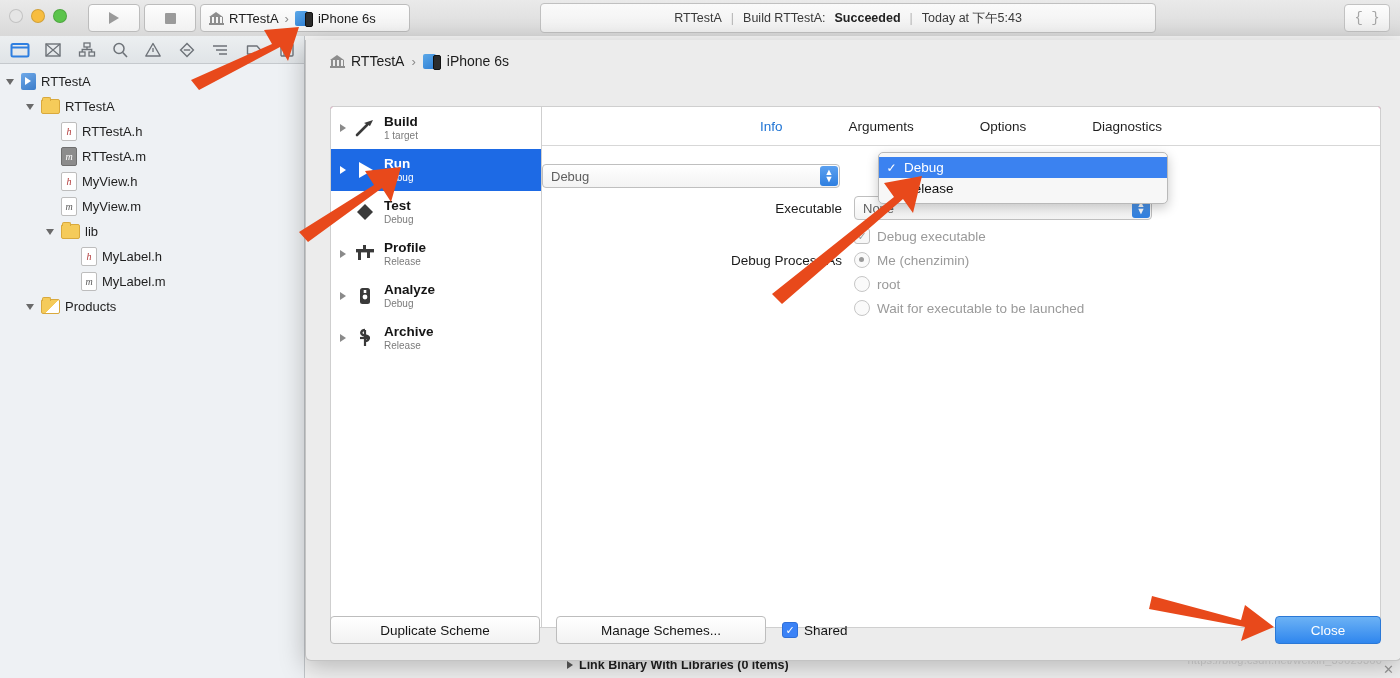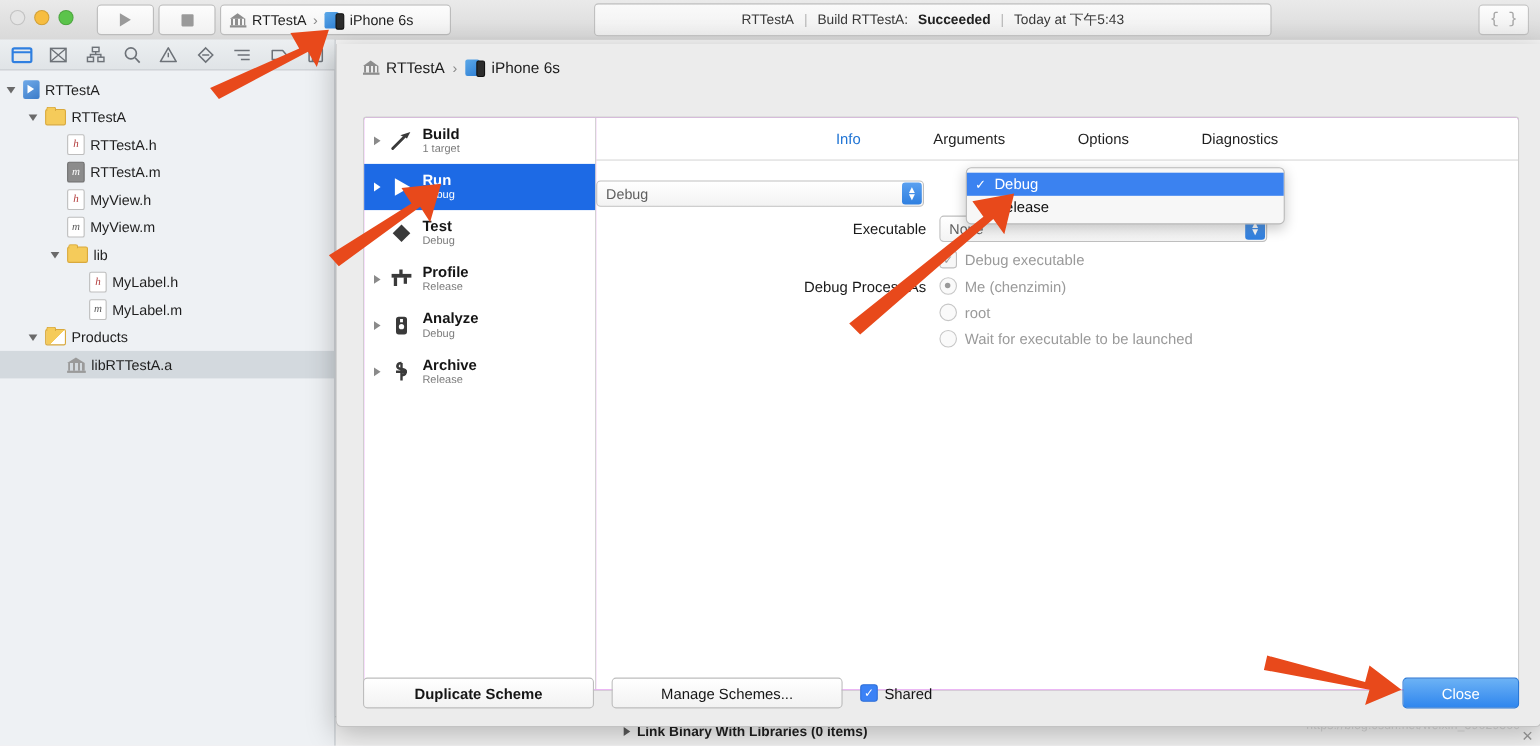--- a/index.html
+++ b/index.html
@@ -343,21 +343,21 @@
     padding-left: 24px;
     font-size: 14px;
     color: #1c1c1c;
   }
   #sheet-body {
     position: absolute;
     left: 24px; top: 66px;
     right: 20px;
     height: 520px;
     display: flex;
-    background: #d946ef;
+    background: #be185d;
     border: 1px solid #cfcfcf;
     border-radius: 3px;
     overflow: hidden;
   }
   #action-list {
     width: 210px;
     border-right: 1px solid #cfcfcf;
     background: #ffffff;
     padding-top: 0px;
   }
@@ -526,21 +526,21 @@
     height: 26px;
     background: linear-gradient(#ffffff,#f2f2f2);
     border: 1px solid #bdbdbd;
     border-radius: 4px;
     display: flex;
     align-items: center;
     justify-content: center;
     font-size: 13.5px;
     color: #151515;
   }
-  #duplicate-scheme-button { width: 208px; font-weight: bold; }
+  #duplicate-scheme-button { width: 208px; }
   #manage-schemes-button   { width: 208px; }
   #shared-checkbox-row {
     display: flex;
     align-items: center;
     gap: 6px;
     font-size: 13.5px;
     color: #141414;
   }
   .cbox.blue {
     background: #3b82f6;
@@ -736,29 +736,20 @@
           <span class="disclosure"></span>
           <span class="file-icon m">m</span>
           <span>MyLabel.m</span>
         </div>
         <div class="tree-row" style="padding-left: 24px;">
           <span class="disclosure">
             <span class="tri-down"></span>
           </span>
           <span class="folder-icon products"></span>
           <span>Products</span>
-        </div>
-        <div class="tree-row selected" style="padding-left: 44px;">
-          <span class="disclosure"></span>
-          <span class="lib-icon">
-            <span class="roof"></span>
-            <span class="cols"></span>
-            <span class="base"></span>
-          </span>
-          <span>libRTTestA.a</span>
         </div>
       </div>
   </div>
 
   <div id="scheme-sheet">
 
     <div id="sheet-header">
       <div class="bank-icon">
         <div class="roof"></div>
           <div class="cols"></div>

